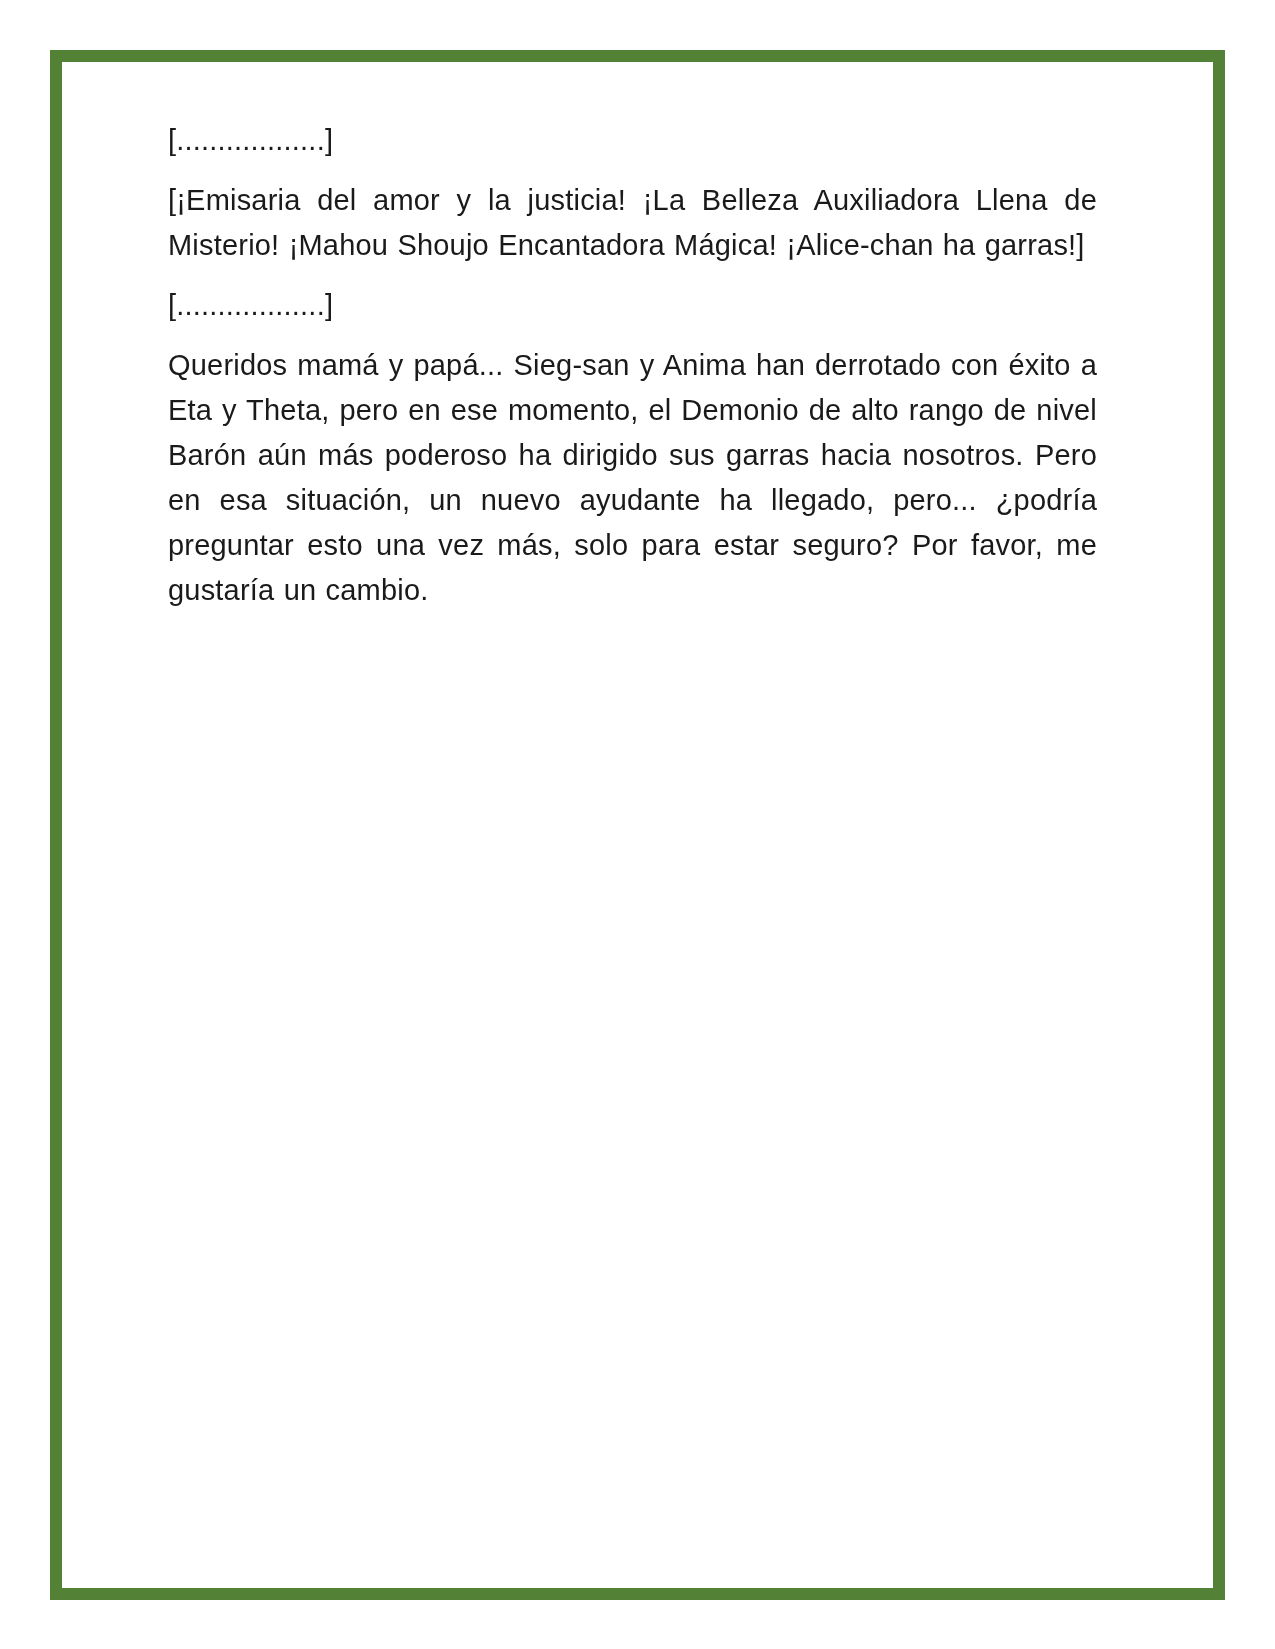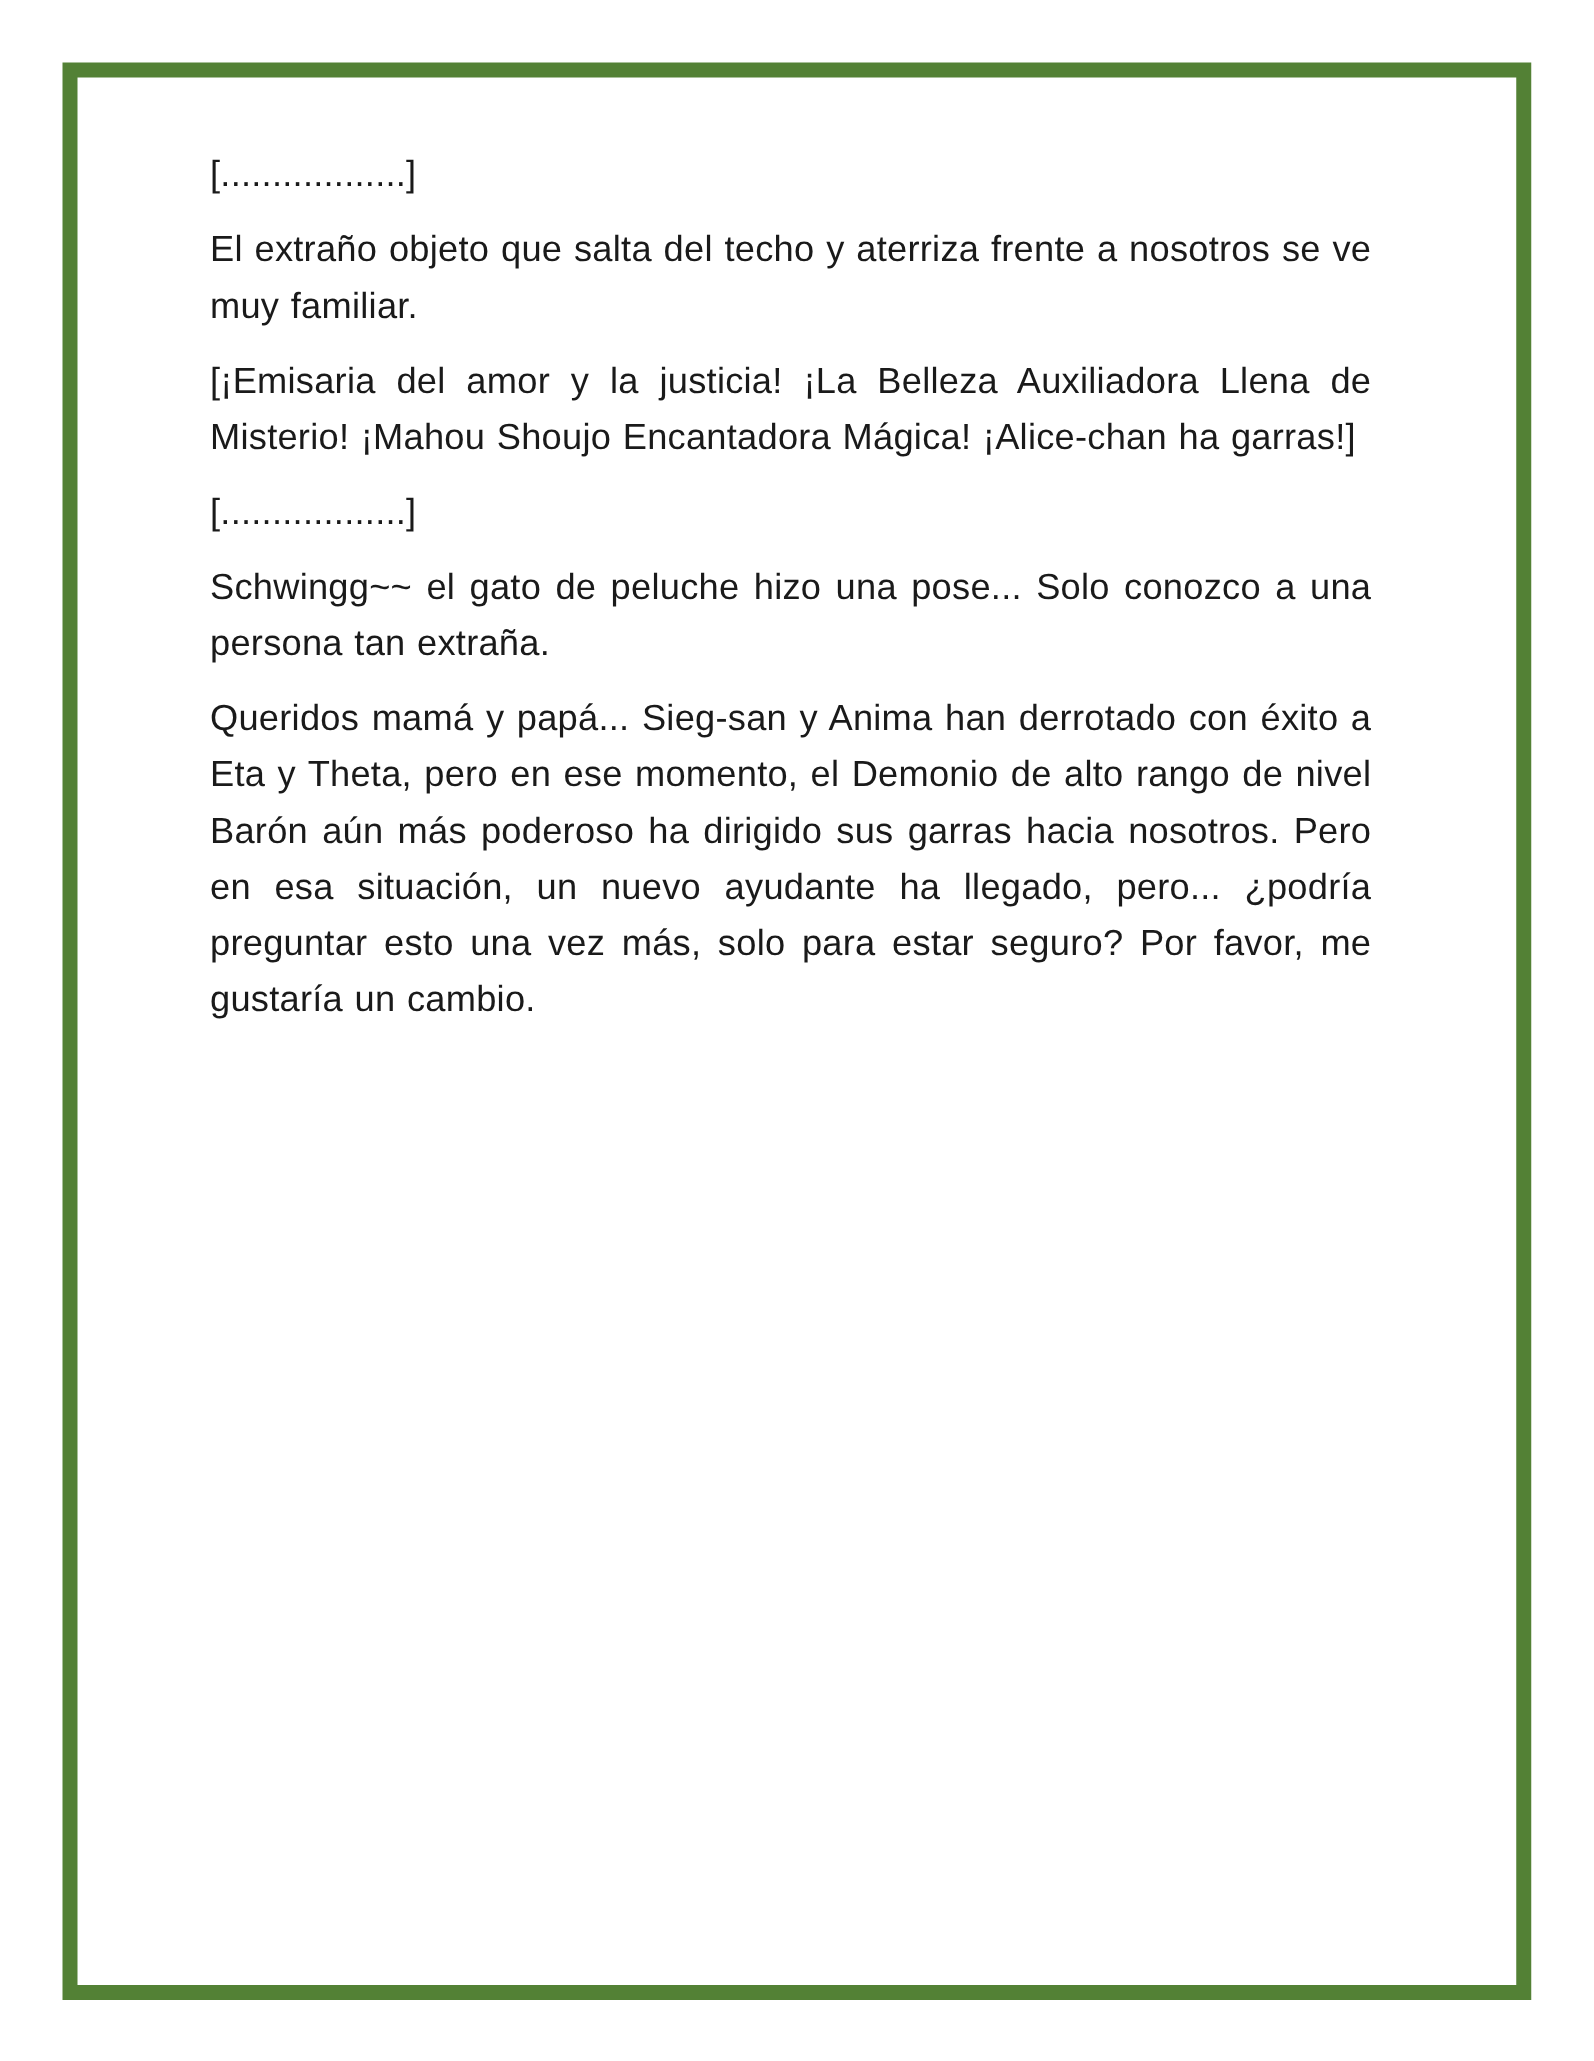--- a/index.html
+++ b/index.html
@@ -39,19 +39,17 @@
     letter-spacing: 0.2px;
     word-spacing: 1px;
   }
 </style>
 </head>
 <body>
 
 <div class="page-frame">
   <div class="doc-content">
     <p>[..................]</p>
-    <p>El extraño objeto que salta del techo y aterriza frente a nosotros se ve muy familiar.</p>
     <p>[¡Emisaria del amor y la justicia! ¡La Belleza Auxiliadora Llena de Misterio! ¡Mahou Shoujo Encantadora Mágica! ¡Alice-chan ha garras!]</p>
     <p>[..................]</p>
-    <p>Schwingg~~ el gato de peluche hizo una pose... Solo conozco a una persona tan extraña.</p>
     <p>Queridos mamá y papá... Sieg-san y Anima han derrotado con éxito a Eta y Theta, pero en ese momento, el Demonio de alto rango de nivel Barón aún más poderoso ha dirigido sus garras hacia nosotros. Pero en esa situación, un nuevo ayudante ha llegado, pero... ¿podría preguntar esto una vez más, solo para estar seguro? Por favor, me gustaría un cambio.</p>
   </div>
 </div>
 
 </body></html>

